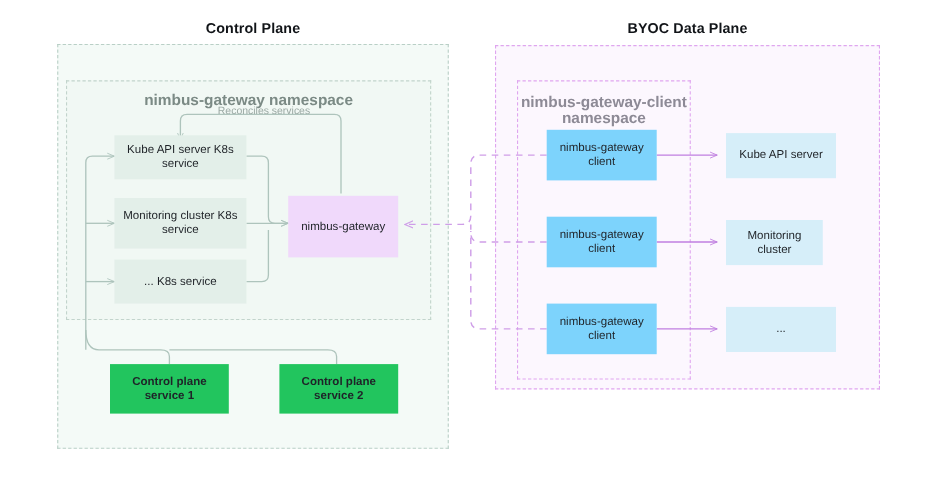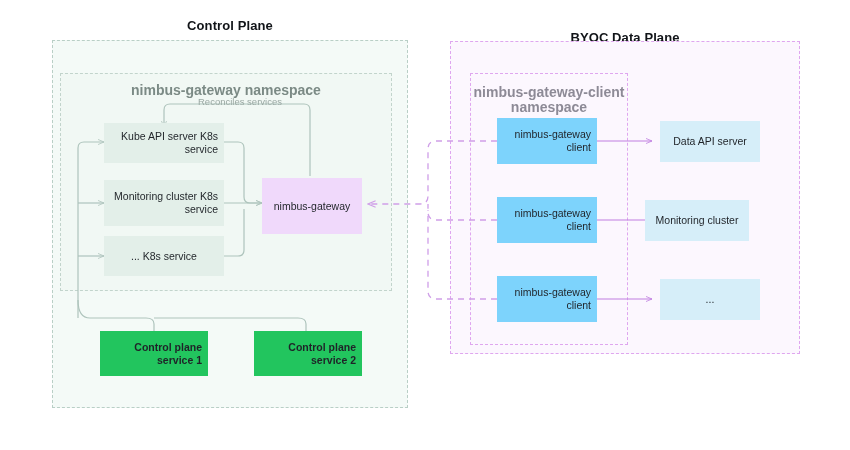--- a/index.html
+++ b/index.html
@@ -60,21 +60,21 @@
   }
   .zone-label.purple {
     color: #8d8a96;
   }
   .node {
     position: absolute;
     box-sizing: border-box;
     display: flex;
     align-items: center;
     justify-content: center;
-    text-align: right;
+    text-align: center;
     font-size: 10.5px;
     line-height: 13px;
     color: #1f2328;
     padding: 2px 6px;
   }
   .node-k8s {
     background: #e3efe9;
   }
   .node-gateway {
     background: #f0d9fb;
@@ -121,21 +121,21 @@
     white-space: nowrap;
   }
 </style>
 </head>
 <body>
 
 <div id="canvas">
 
   <div class="plane-title" style="left:52px; top:18px; width:356px;">Control Plane</div>
 
-  <div class="plane-title" style="left:450px; top:30px; width:350px;">BYOC Data Plane</div>
+  <div class="plane-title" style="left:450px; top:18px; width:350px;">BYOC Data Plane</div>
 
   <div class="zone zone-cp-outer" style="left:52px; top:40px; width:356px; height:368px;"></div>
 
   <div class="zone zone-cp-inner" style="left:60px; top:73px; width:332px; height:218px;">
     <div class="zone-label" style="top:9px;">nimbus-gateway namespace</div>
   </div>
 
   <div class="zone zone-byoc-outer" style="left:450px; top:41px; width:350px; height:313px;"></div>
 
   <div class="zone zone-byoc-inner" style="left:470px; top:73px; width:158px; height:272px;">
@@ -210,19 +210,19 @@
   <div class="node node-cpservice" style="left:100px; top:331px; width:108px; height:45px;">Control plane service 1</div>
 
   <div class="node node-cpservice" style="left:254px; top:331px; width:108px; height:45px;">Control plane service 2</div>
 
   <div class="node node-client" style="left:497px; top:118px; width:100px; height:46px;">nimbus-gateway client</div>
 
   <div class="node node-client" style="left:497px; top:197px; width:100px; height:46px;">nimbus-gateway client</div>
 
   <div class="node node-client" style="left:497px; top:276px; width:100px; height:46px;">nimbus-gateway client</div>
 
-  <div class="node node-blue" style="left:660px; top:121px; width:100px; height:41px;">Data API server</div>
-
-  <div class="node node-blue" style="left:645px; top:200px; width:104px; height:41px;">Monitoring cluster</div>
+  <div class="node node-blue" style="left:660px; top:121px; width:100px; height:41px;">Kube API server</div>
+
+  <div class="node node-blue" style="left:660px; top:200px; width:88px; height:41px;">Monitoring cluster</div>
 
   <div class="node node-blue" style="left:660px; top:279px; width:100px; height:41px;">...</div>
 
 </div>
 
 </body></html>

